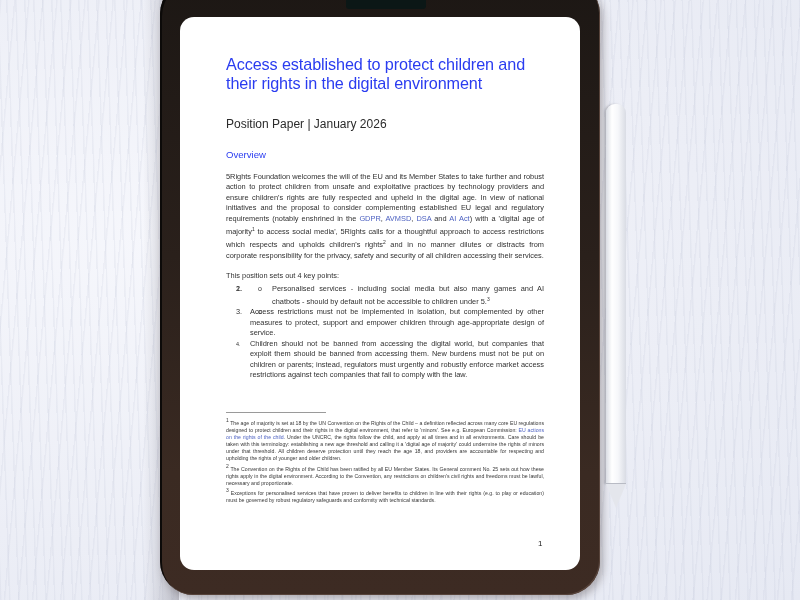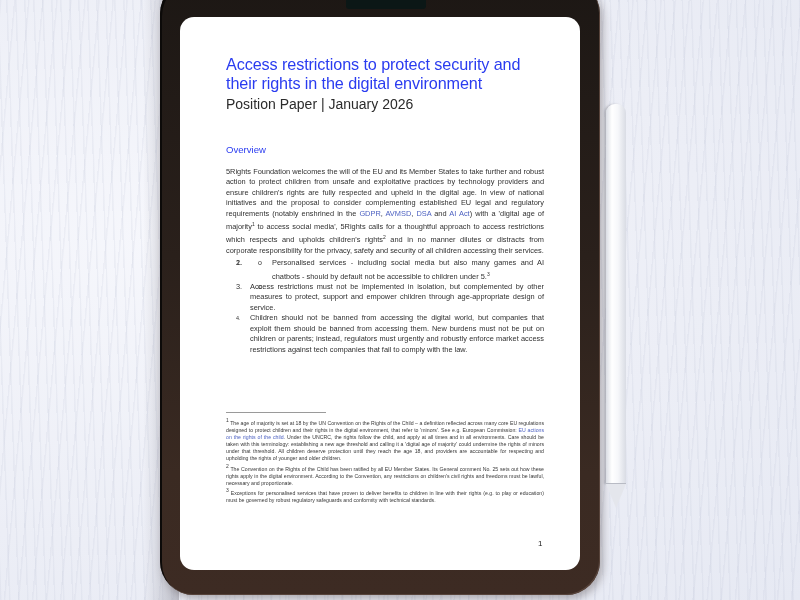--- a/index.html
+++ b/index.html
@@ -29,22 +29,22 @@
   }
   .screen {
     position: absolute; left: 20px; top: 37px; width: 400px; height: 553px;
     background: #ffffff; border-radius: 14px; overflow: hidden;
   }
   .doc { position: absolute; left: 46px; top: 38px; width: 318px; color: #2a2a2a; }
   .title {
     color: #2a3cf0; font-size: 16.2px; line-height: 19px; font-weight: normal;
     letter-spacing: -0.1px;
   }
-  .subtitle { margin-top: 3px; font-size: 14px; color: #2b2b2b; }
-  .section-head { margin-top: 32px; color: #2a3cf0; font-size: 9.6px; }
+  .subtitle { margin-top: 24px; font-size: 12px; color: #2b2b2b; }
+  .section-head { margin-top: 18px; color: #2a3cf0; font-size: 9.6px; }
   .para {
     margin-top: 12px; font-size: 7.4px; line-height: 10.4px; text-align: justify; color: #303030;
   }
   .para a, .fn a { color: #4a5fc0; }
   sup { font-size: 5px; vertical-align: 3px; }
   .intro { margin-top: 10px; font-size: 7.4px; line-height: 10.4px; color: #303030; }
   ol.points { margin-top: 2px; padding-left: 0; list-style: none; }
   ol.points > li {
     position: relative; padding-left: 24px; font-size: 7.4px; line-height: 10.4px;
     text-align: justify; color: #303030;
@@ -76,26 +76,27 @@
 </head>
 <body>
 
 <div class="shadow"></div>
 
 <div class="tablet">
   <div class="camera-bar"></div>
 
   <div class="screen">
     <div class="doc">
-      <h1 class="title">Access restrictions to protect security and their rights in the digital environment</h1>
+      <h1 class="title">Access established to protect children and their rights in the digital environment</h1>
       <div class="subtitle">Position Paper | January 2026</div>
       <div class="section-head">Overview</div>
 
       <p class="para"><span>5Rights Foundation welcomes the will of the EU and its Member States to take further and robust action to protect children from unsafe and exploitative practices by technology providers and ensure children's rights are fully respected and upheld in the digital age. In view of national initiatives and the proposal to consider complementing established EU legal and regulatory requirements (notably enshrined in the </span><a>GDPR</a><span>, </span><a>AVMSD</a><span>, </span><a>DSA</a><span> and </span><a>AI Act</a><span>) with a 'digital age of majority</span><sup>1</sup><span> to access social media', 5Rights calls for a thoughtful approach to access restrictions which respects and upholds children's rights</span><sup>2</sup><span> and in no manner dilutes or distracts from corporate responsibility for the privacy, safety and security of all children accessing their services.</span></p>
 
+      <p class="intro">This position sets out 4 key points:</p>
 
       <ol class="points">
         <li>
           <span class="num">1.</span>
         </li>
         <li>
           <span class="num">2.</span>
           <ul class="sub">
             <li>
               <span class="bullet">o</span>

